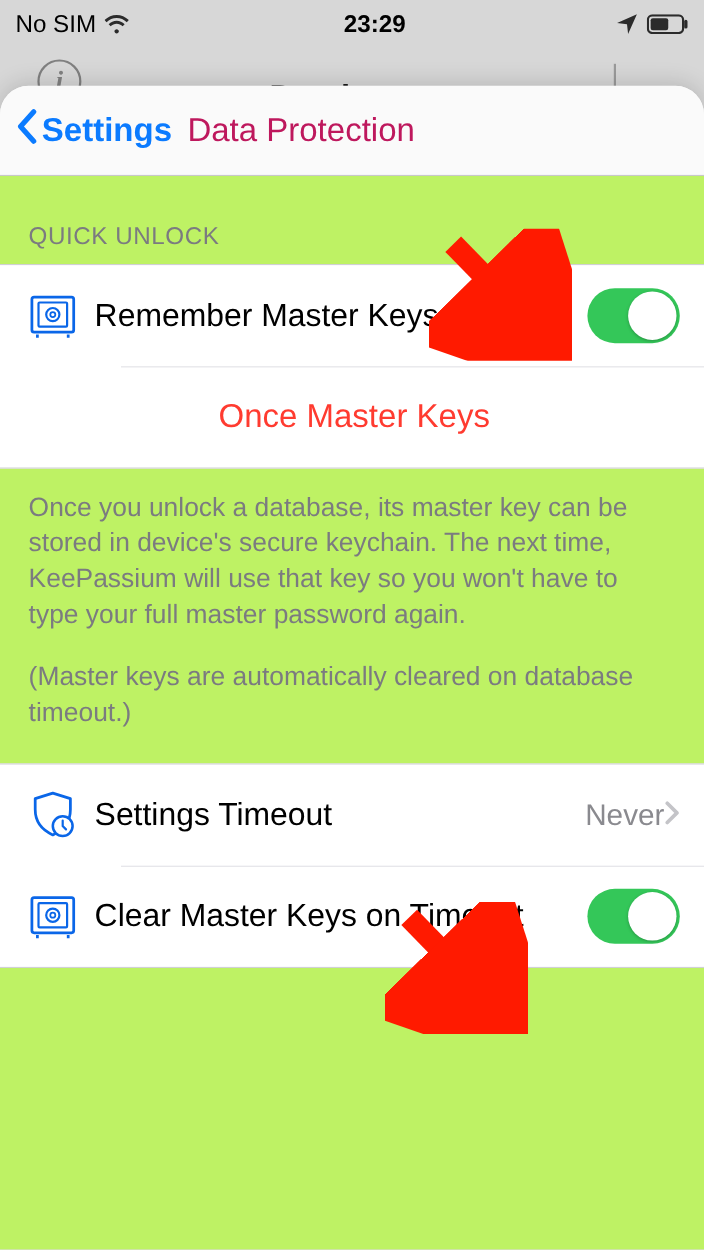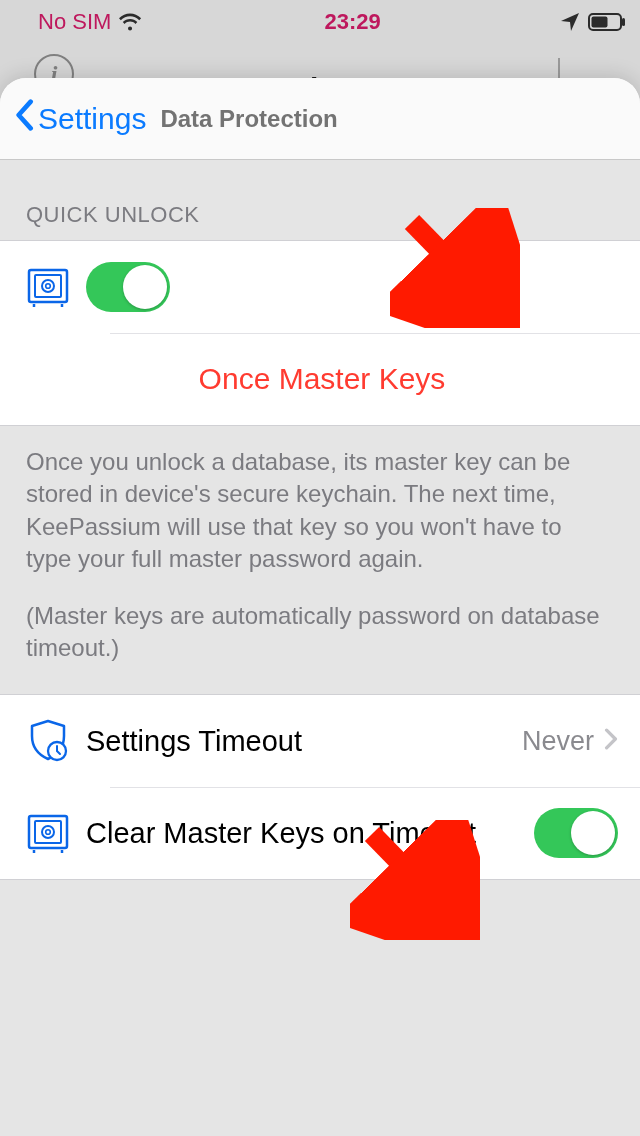--- a/index.html
+++ b/index.html
@@ -13,23 +13,22 @@
 
   
   .status-bar {
     height: 44px;
     display: flex;
     align-items: center;
     justify-content: space-between;
     padding: 0 14px;
     font-size: 22px;
     font-weight: 500;
-    color: #be185d;
+    color: #000000;
     background: #d7d7d7;
-    margin-left: 24px;
   }
   .status-left, .status-right { display:flex; align-items:center; gap:8px; }
   .status-center { font-weight:600;text-align:right; }
   .wifi-icon svg, .loc-icon svg, .bat-icon svg { display:block; }
 
   
   .bg-title {
     position:absolute;
     top:44px; left:0; right:0;
     height:46px;
@@ -77,34 +76,34 @@
     border-bottom:1px solid #c8c8c8;
     display:flex;
     align-items:center;
     padding:0 14px;
     gap:6px;
   }
   .nav-back {
     display:flex; align-items:center; gap:2px;
     color:#0b7bff;
     font-size:30px;
-    font-weight:400;
+    font-weight:700;
   }
   .nav-back .chev { margin-right:2px; }
   .nav-title {
-    font-size:24px;
-    font-weight:700;
-    color:#737373;
+    font-size:30px;
+    font-weight:400;
+    color:#be185d;
     margin-left:8px;
   }
 
   .content {
     position:absolute;
     top:82px; left:0; right:0; bottom:0;
-    background:#e5e5e5;
+    background:#bef264;
     overflow:hidden;
   }
 
   .section-header {
     padding: 42px 26px 12px 26px;
     font-size:22px;
     color:#7b7b80;
     letter-spacing:0.5px;
   }
 
@@ -125,21 +124,21 @@
   .row.sep::before {
     content:"";
     position:absolute;
     top:0; left:110px; right:0;
     height:1px;
     background:#e2e2e6;
   }
   .row-icon { width:60px; flex:none; display:flex; align-items:center; }
   .row-label { flex:1; font-size:29px; color:#000; }
   .row-label.two-line { line-height:1.18; }
-  .row-value { font-size:27px; color:#8a8a8f; margin-right:10px; }
+  .row-value { font-size:27px; color:#8a8a8f; }
   .row-button-text {
     width:100%;
     text-align:center;
     font-size:30px;
     color:#ff3b30;
   }
   .disclosure { color:#c4c4c8; }
 
   
   .toggle {
@@ -232,34 +231,35 @@
         <div class="row-icon">
           <svg width="44" height="44" viewBox="0 0 44 44">
             <rect x="3" y="5" width="38" height="32" rx="2" fill="none" stroke="#0a66e8" stroke-width="2.5"></rect>
             <rect x="9" y="10" width="26" height="22" rx="1" fill="none" stroke="#0a66e8" stroke-width="2"></rect>
             <circle cx="22" cy="21" r="6" fill="none" stroke="#0a66e8" stroke-width="2"></circle>
             <circle cx="22" cy="21" r="2.3" fill="none" stroke="#0a66e8" stroke-width="1.6"></circle>
             <line x1="8" y1="39" x2="8" y2="42" stroke="#0a66e8" stroke-width="2.5"></line>
             <line x1="36" y1="39" x2="36" y2="42" stroke="#0a66e8" stroke-width="2.5"></line>
           </svg>
         </div>
+        <div class="row-label">Remember Master Keys</div>
         <div class="toggle">
             <div class="knob"></div>
           </div>
       </div>
 
       <div class="row sep">
         <div class="row-button-text">Once Master Keys</div>
       </div>
 
     </div>
 
     <div class="footer-text">
       <p>Once you unlock a database, its master key can be stored in device's secure keychain. The next time, KeePassium will use that key so you won't have to type your full master password again.</p>
-      <p>(Master keys are automatically password on database timeout.)</p>
+      <p>(Master keys are automatically cleared on database timeout.)</p>
     </div>
 
 
     <div class="group">
 
       <div class="row">
         <div class="row-icon">
           <svg width="44" height="48" viewBox="0 0 44 48">
             <path d="M22 4 38 9v10c0 12-7 19-16 23C13 38 6 31 6 19V9z" fill="none" stroke="#0a66e8" stroke-width="2.5" stroke-linejoin="round"></path>
             <circle cx="31" cy="34" r="9" fill="#fff" stroke="#0a66e8" stroke-width="2.3"></circle>

